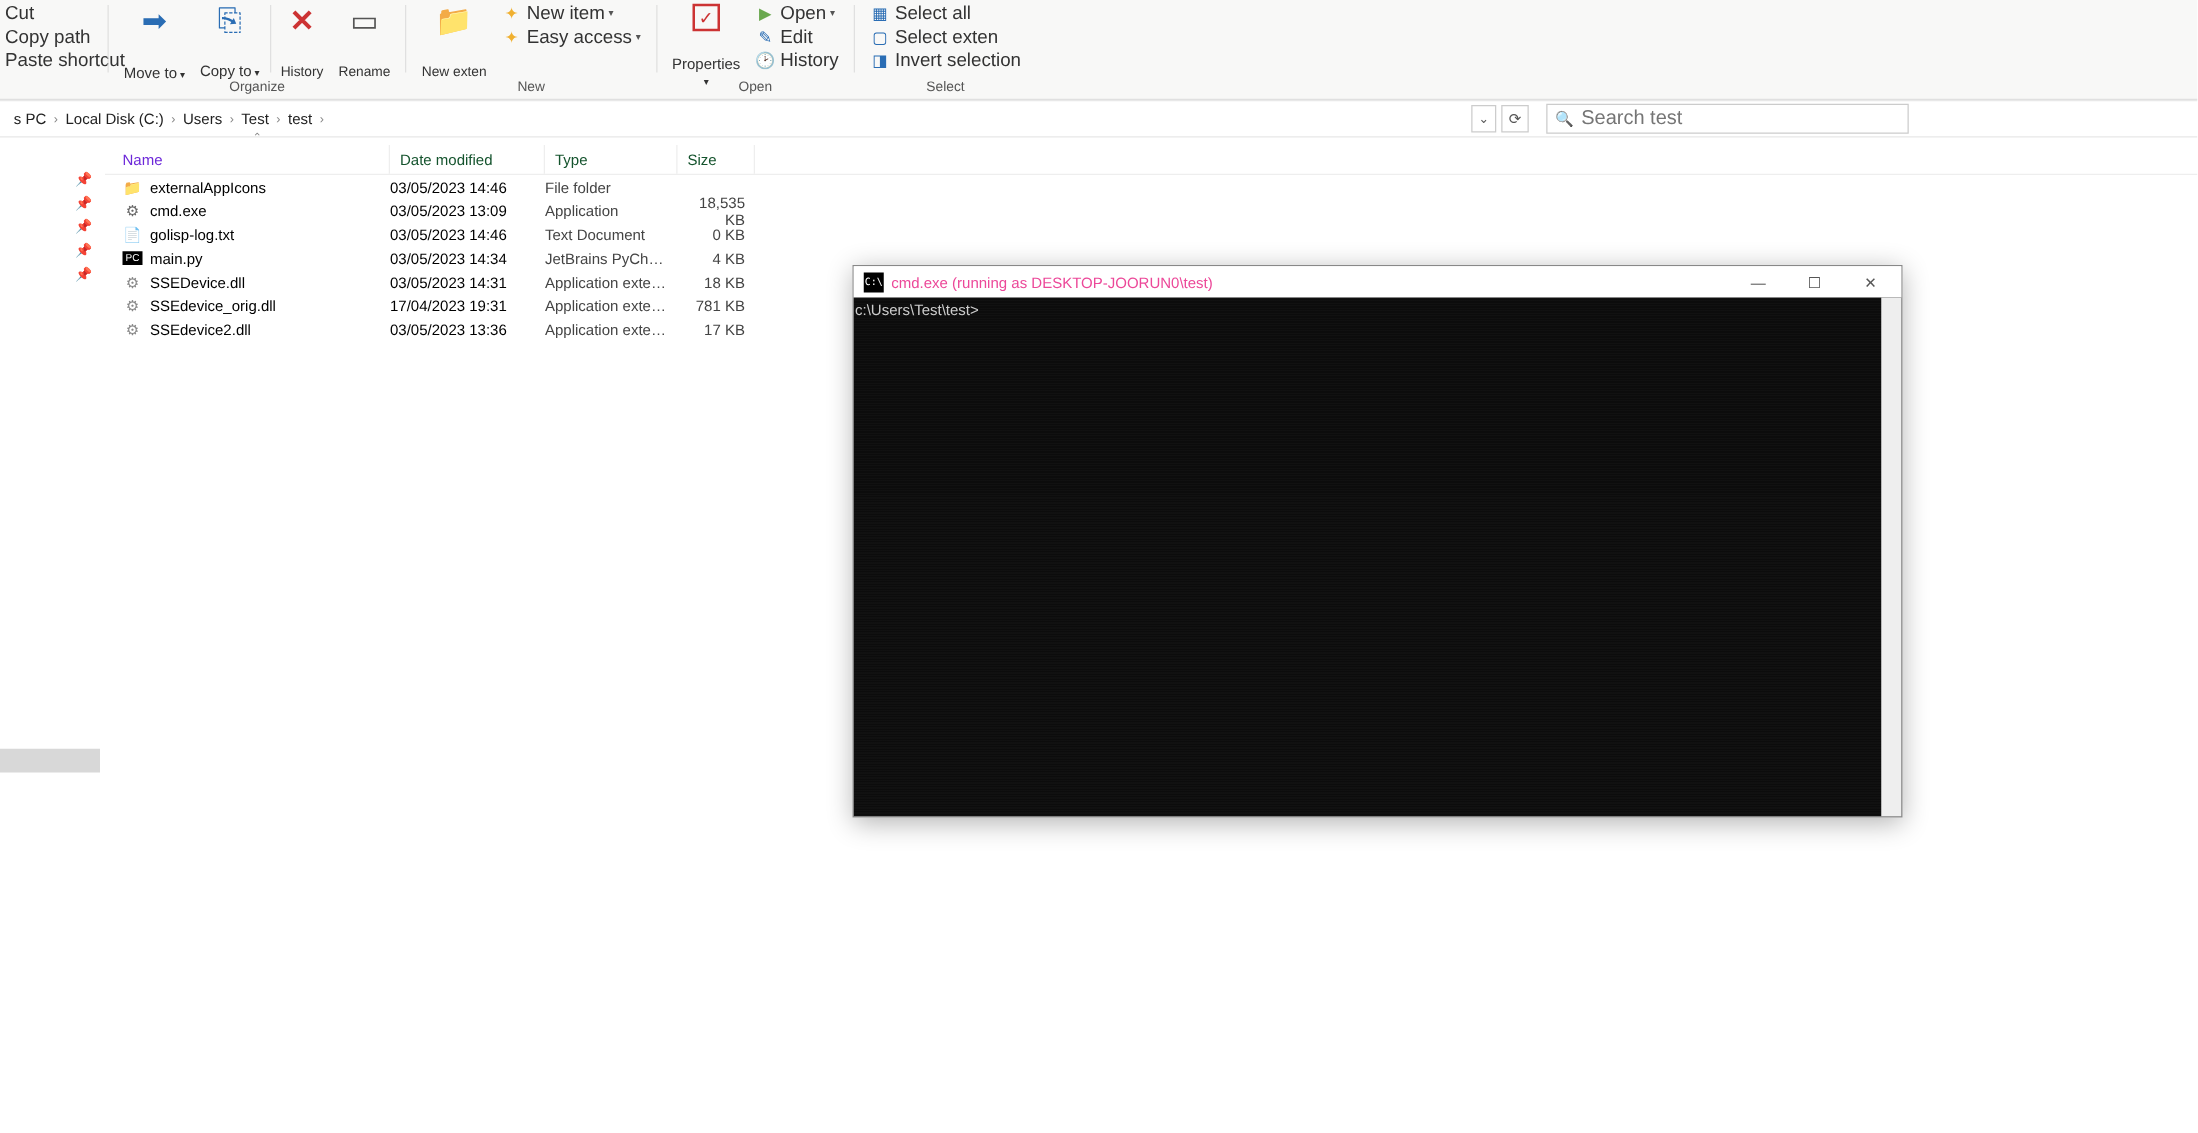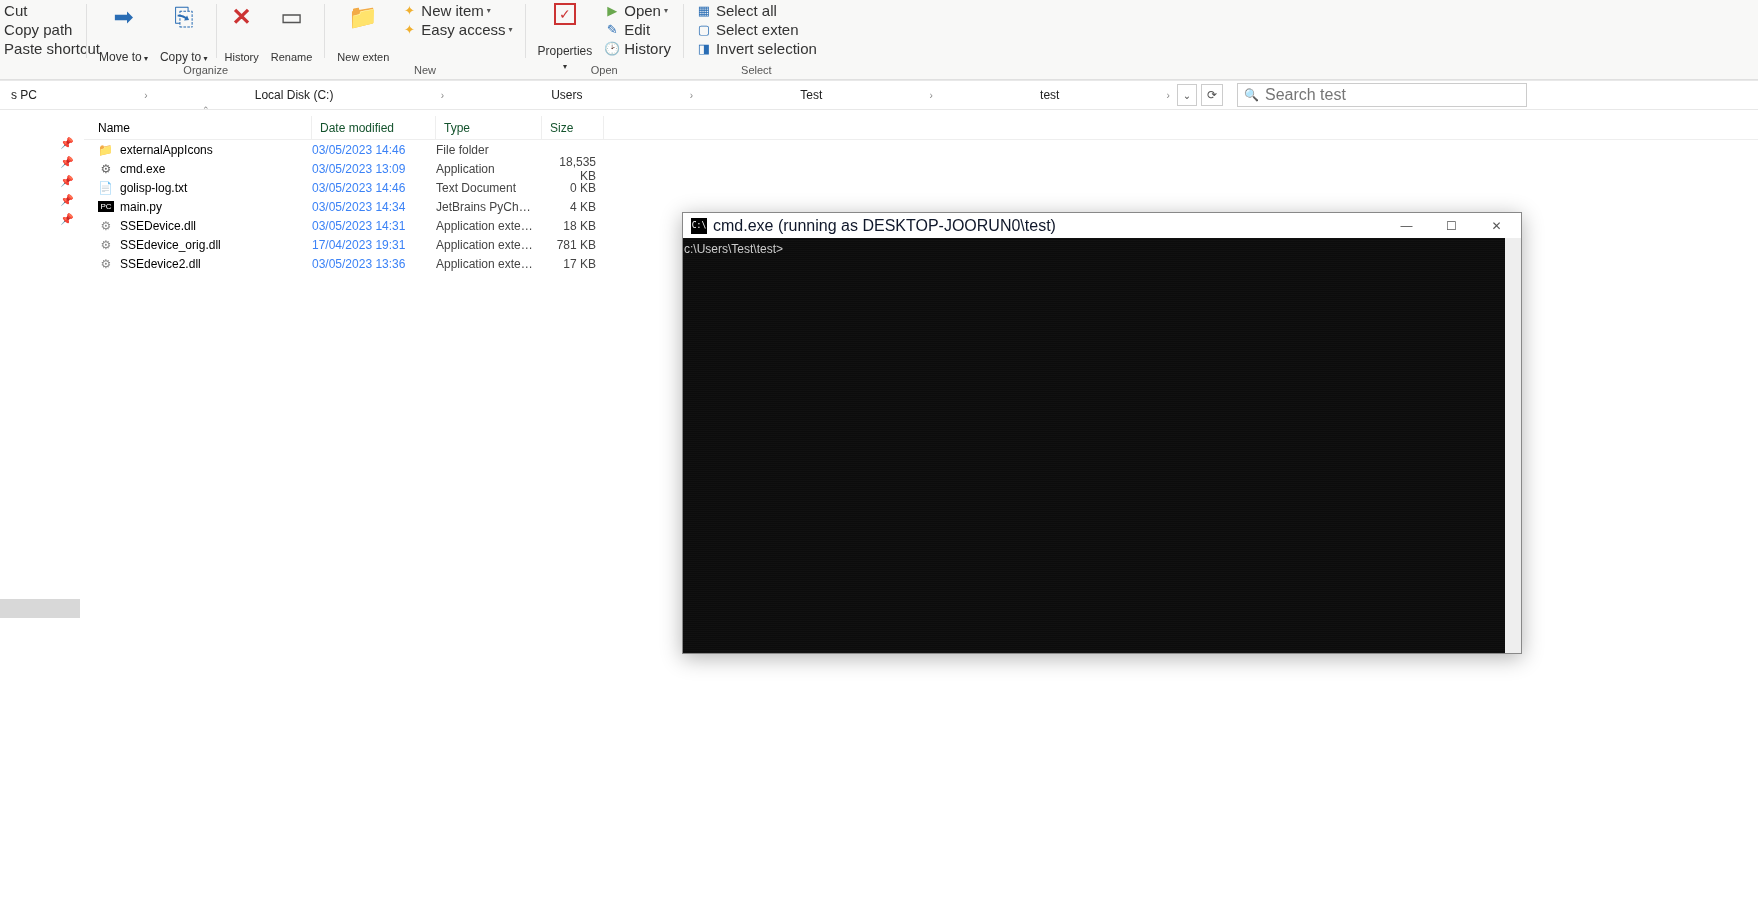--- a/index.html
+++ b/index.html
@@ -16,49 +16,49 @@
 
 .minicol{display:flex;flex-direction:column;justify-content:flex-start;padding:1px 4px;}
 .minirow{display:flex;align-items:center;height:19px;padding:0 2px;}
 .minirow .mi{width:16px;height:16px;display:flex;align-items:center;justify-content:center;margin-right:4px;font-size:13px;}
 .minirow .ml{font-size:15px;color:#333;white-space:nowrap;}
 .minirow .dd{font-size:8px;color:#555;margin-left:3px;}
 
 .sep{width:1px;background:#e0e0e0;margin:4px 2px;height:54px;}
 
 .addr{display:flex;align-items:center;height:30px;border-top:1px solid #e8e8e8;border-bottom:1px solid #e8e8e8;background:#fff;padding:2px 6px;}
-.crumbs{flex:0 0 auto;display:flex;align-items:center;height:24px;padding:0 4px;border:1px solid transparent;margin-left:-3px;width:1175px;justify-content:space-between;}
+.crumbs{flex:0 0 auto;display:flex;align-items:center;height:24px;padding:0 4px;border:1px solid transparent;margin-left:-3px;width:1175px;}
 .crumb{color:#222;padding:0 3px;}
 .chev{color:#888;font-size:10px;padding:0 3px;}
 .addr-dd{width:20px;text-align:center;color:#555;font-size:10px;border:1px solid #ccc;height:22px;line-height:22px;margin-left:-1px;}
 .refresh{width:22px;height:22px;border:1px solid #ccc;margin-left:4px;display:flex;align-items:center;justify-content:center;}
 .search{display:flex;align-items:center;border:1px solid #ccc;height:24px;width:290px;margin-left:14px;padding:0 6px;}
 .search .si{color:#666;margin-right:6px;}
 .search input{border:none;outline:none;font-size:16px;flex:1;color:#666;}
 
 .content{display:flex;height:calc(100% - 110px);}
 .nav{width:84px;border-right:0px solid #eee;padding-top:24px;}
 .pin{display:flex;justify-content:flex-end;padding:3px 10px 3px 0;color:#888;font-size:11px;height:19px;}
 .sel{background:#d8d8d8;height:19px;margin-top:370px;width:80px;}
 
 .files{flex:1;padding-top:6px;position:relative;}
 .hdr{display:flex;border-bottom:1px solid #eee;height:24px;align-items:center;position:relative;}
 .hcol{padding:0 8px;color:#14532d;font-size:12px;border-right:1px solid #eee;height:100%;display:flex;align-items:center;}
 .sortic{position:absolute;left:118px;top:-5px;color:#888;font-size:9px;}
 .row{display:flex;height:19px;align-items:center;}
 .c-name{width:228px;padding-left:14px;display:flex;align-items:center;}
-.c-date{width:124px;color:#3b82f6;}
+.c-date{width:124px;color:#000000;}
 .c-type{width:106px;color:#444;white-space:nowrap;overflow:hidden;text-overflow:ellipsis;padding-right:6px;}
 .c-size{width:62px;text-align:right;padding-right:8px;color:#444;}
 .fi{width:16px;height:16px;margin-right:6px;display:inline-flex;align-items:center;justify-content:center;font-size:12px;}
 
 .cmdwin{position:absolute;left:682px;top:212px;width:840px;height:442px;background:#fff;border:1px solid #888;box-shadow:0 4px 20px rgba(0,0,0,.3);}
 .cmdtit{height:25px;background:#fff;display:flex;align-items:center;padding:0 2px;}
 .cmdic{width:16px;height:16px;background:#000;color:#fff;font-size:8px;display:flex;align-items:center;justify-content:center;margin:0 6px;font-family:monospace;}
-.cmdtxt{flex:1;color:#0f172a;font-size:16px;}
+.cmdtxt{flex:1;color:#ec4899;font-size:12px;}
 .cmdbtns{display:flex;}
 .cmdbtn{width:45px;height:25px;display:flex;align-items:center;justify-content:center;color:#555;font-size:11px;}
 .cmdbody{background:#0c0c0c;color:#ccc;font-family:Consolas,monospace;font-size:14px;height:calc(100% - 25px);padding:2px 0 0 1px;letter-spacing:0;line-height:16px;position:relative;overflow:hidden;}
 .cmdbody .scan{position:absolute;inset:0;background:repeating-linear-gradient(0deg,rgba(255,255,255,0.02) 0,rgba(255,255,255,0.02) 1px,transparent 1px,transparent 2px);pointer-events:none;}
 .cmdsb{position:absolute;right:0;top:25px;bottom:0;width:16px;background:#eee;}
 
 
 .i-folder{color:#f0c36d;}
 .i-gear{color:#666;}
 .i-txt{color:#555;}
@@ -234,21 +234,21 @@
     <div class="pin">📌</div>
     <div class="pin">📌</div>
     <div class="pin">📌</div>
     <div class="pin">📌</div>
     <div class="sel"></div>
   </div>
 
   <div class="files">
     <div class="sortic">⌃</div>
     <div class="hdr">
-      <div class="hcol" style="width:228px;padding-left:14px;color:#000000;">Name</div>
+      <div class="hcol" style="width:228px;padding-left:14px;color:#6d28d9;">Name</div>
       <div class="hcol" style="width:124px;">Date modified</div>
       <div class="hcol" style="width:106px;">Type</div>
       <div class="hcol" style="width:62px;">Size</div>
     </div>
     <div id="file-rows">
         <div class="row">
           <div class="c-name">
             <span class="fi i-folder">📁</span>
             <span>externalAppIcons</span>
           </div>

